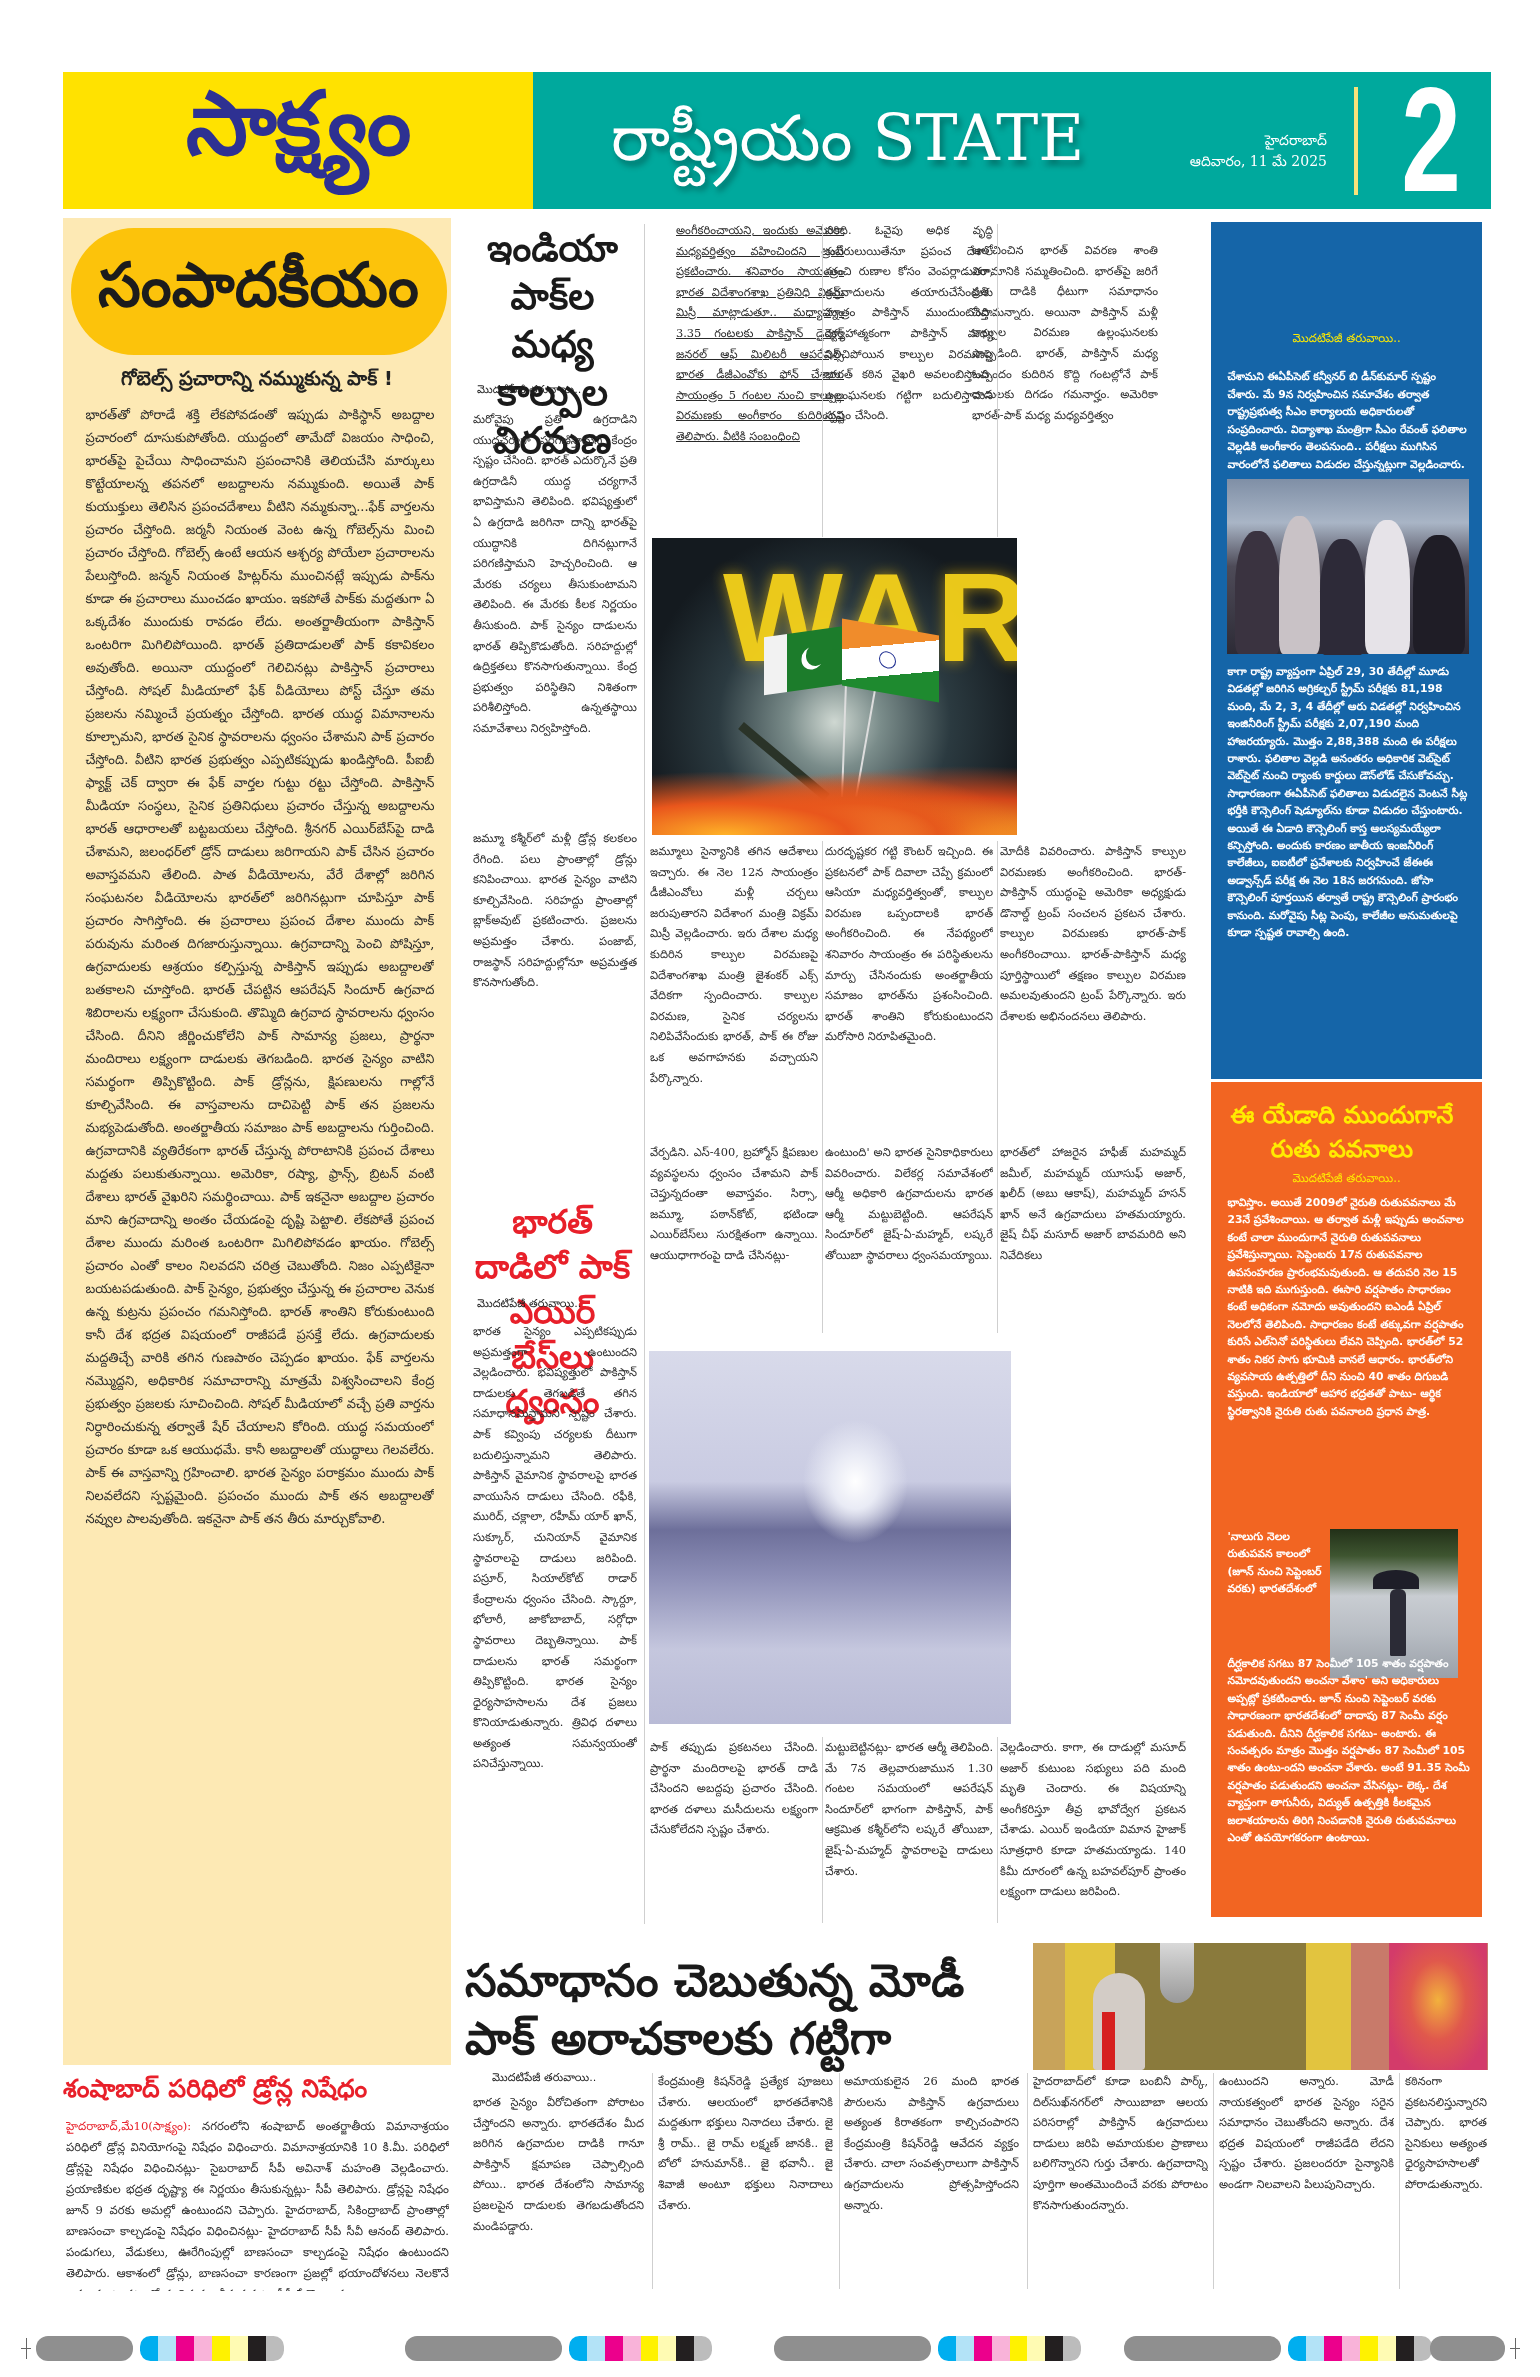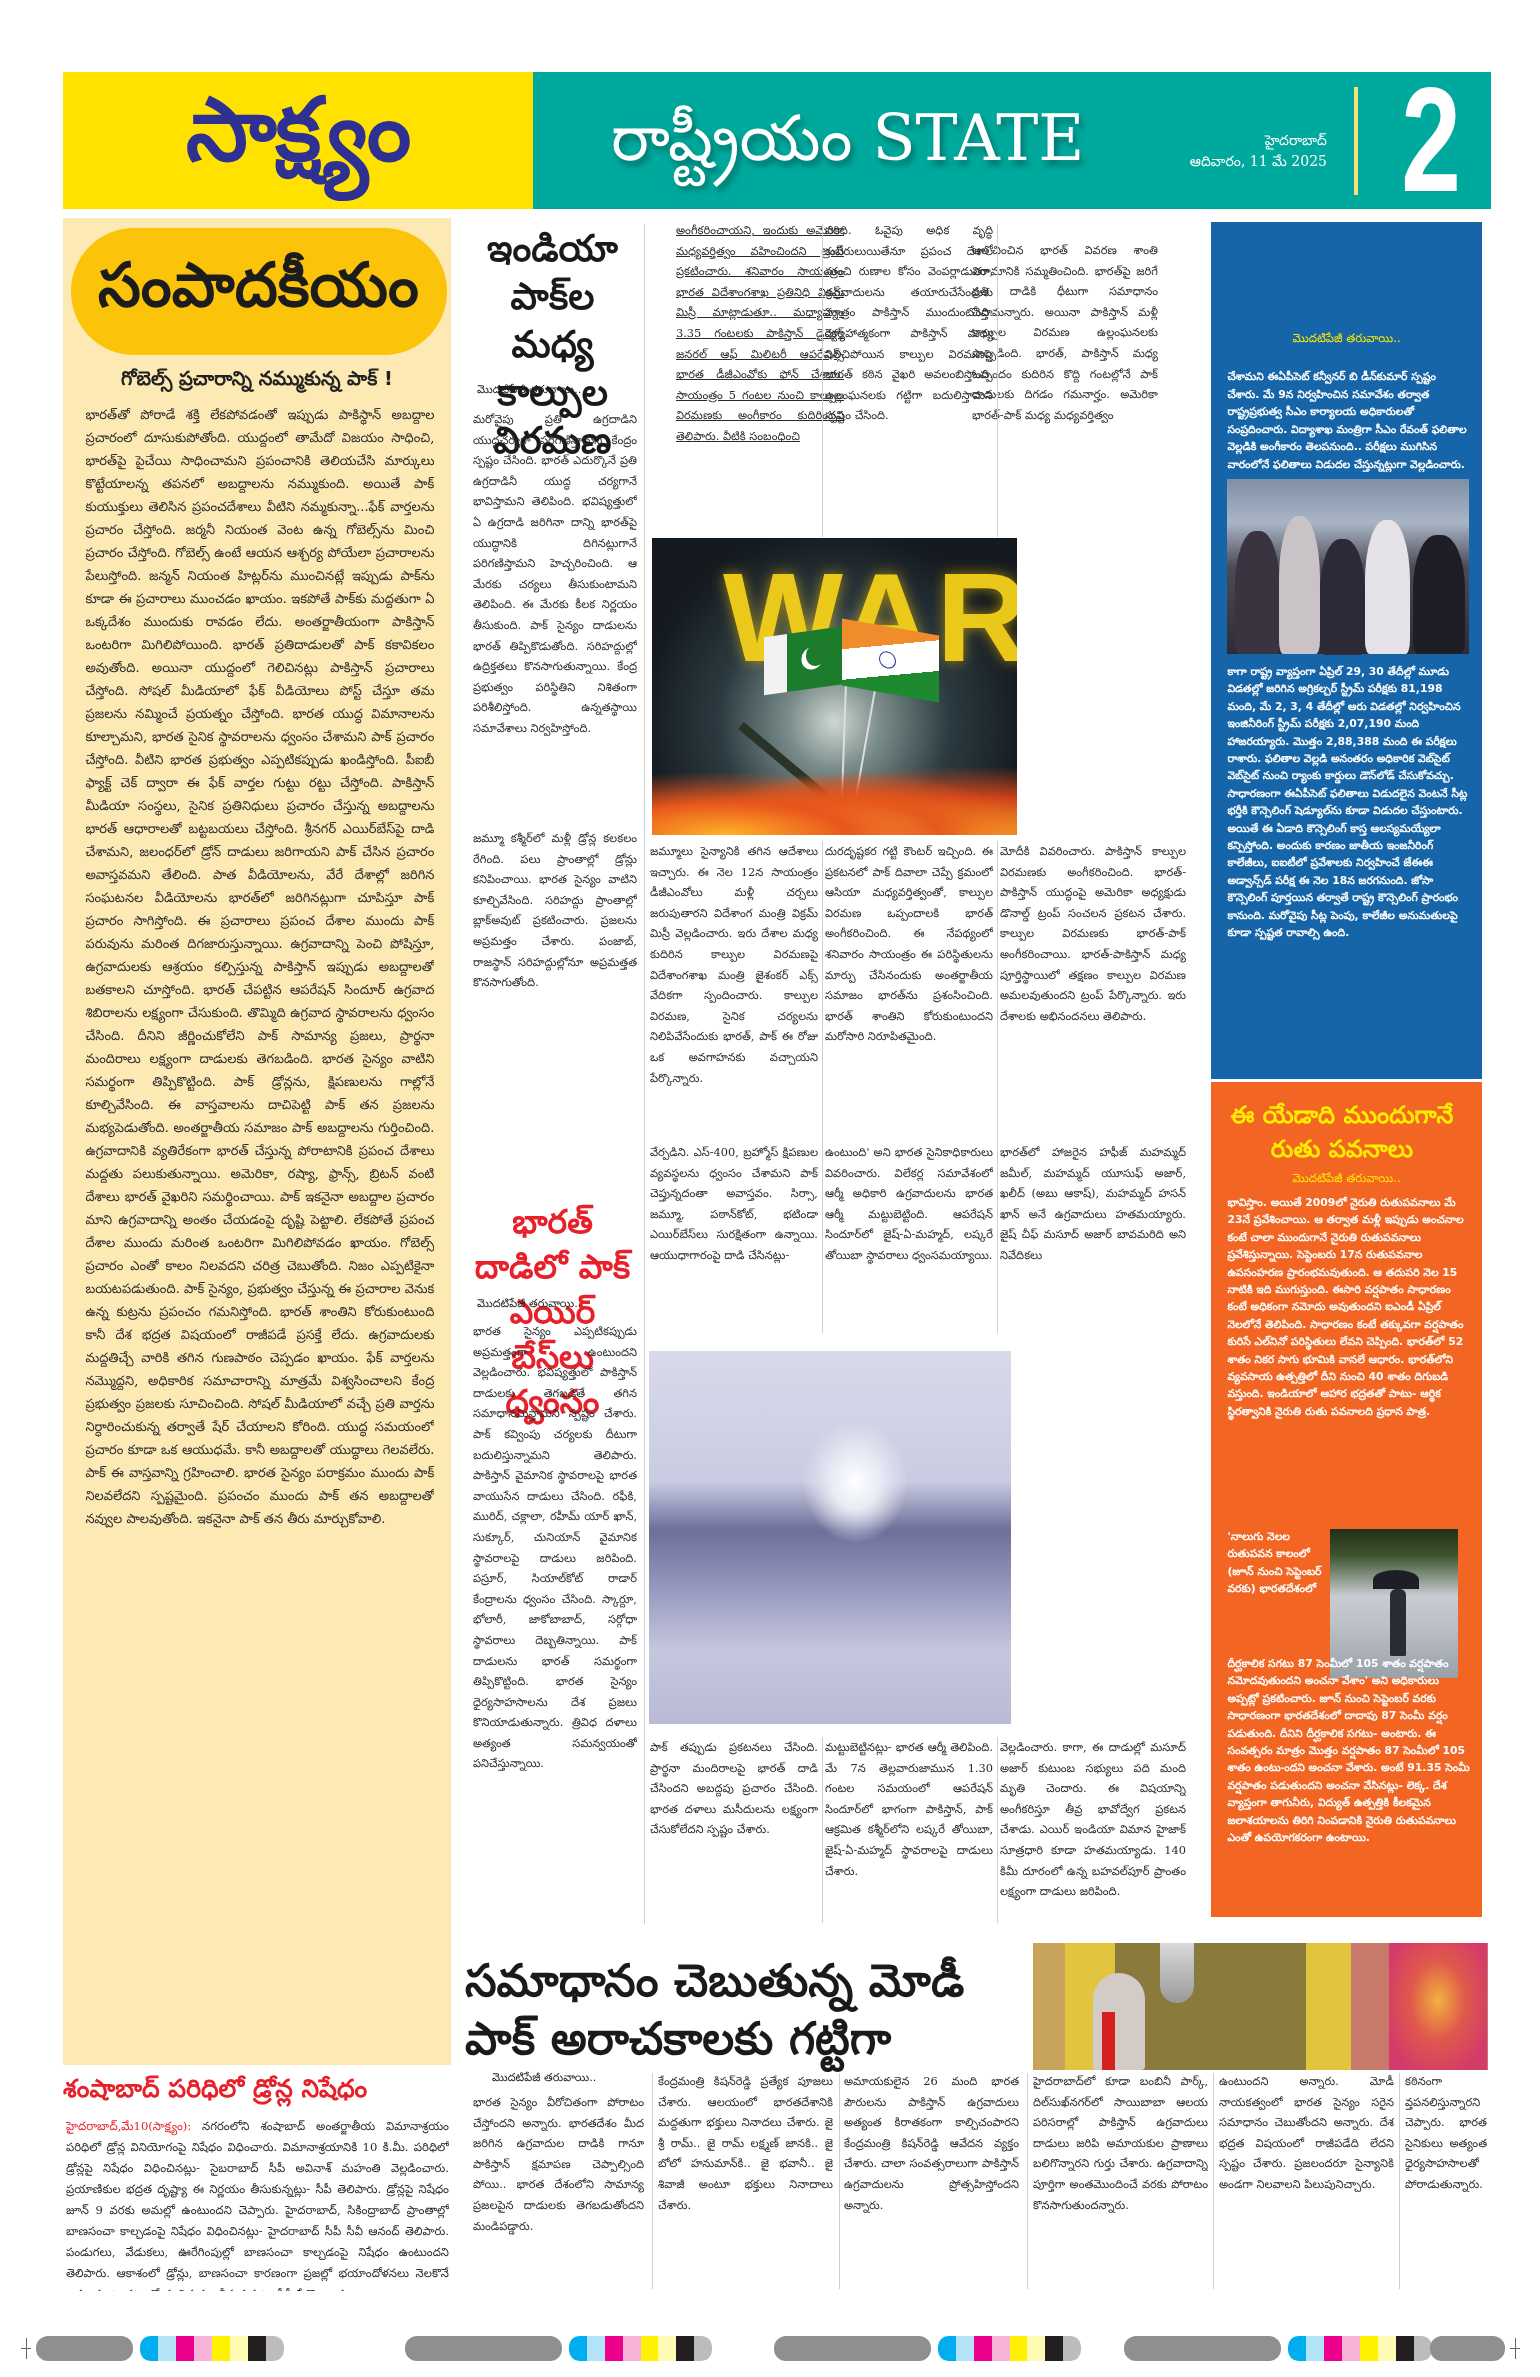--- a/index.html
+++ b/index.html
@@ -3,21 +3,21 @@
 <meta charset="utf-8">
 <style>
   * { box-sizing: border-box; margin: 0; padding: 0; }
   html, body { width: 1541px; height: 2377px; background: #ffffff; overflow: hidden; }
   body { position: relative; font-family: "DejaVu Sans", sans-serif; color: #1c1c1c; }
 
   .abs { position: absolute; }
 
   
   #masthead { left: 63px; top: 72px; width: 1428px; height: 137px; }
-  #logo-box { left: 0; top: 0; width: 470px; height: 137px; background: #ffe200; display: flex; align-items: center; justify-content: center; }
+  #logo-box { left: 0; top: 0; width: 470px; height: 137px; background: #ffe200; display: flex; justify-content: center; }
   #logo-text { font-family: "DejaVu Sans", sans-serif; font-weight: bold; font-size: 88px; color: #2e3192; letter-spacing: -1.5px; }
   #section-box { left: 470px; top: 0; width: 958px; height: 137px; background: #00a99d; }
   #section-title { left: 78px; top: 30px; font-family: "DejaVu Serif", serif; font-size: 63px; color: #fff; text-shadow: 3px 4.5px 6px rgba(0,0,0,0.35); white-space: nowrap; }
   #dateline { right: 164px; top: 58px; text-align: right; color: #fff; font-family: "DejaVu Serif", serif; font-size: 14px; line-height: 21px; }
   #date-divider { right: 133px; top: 15px; width: 3.7px; height: 108px; background: #f7e27a; }
   #page-number { right: 30px; top: -7.5px; font-family: "Liberation Sans", sans-serif; font-weight: bold; font-size: 149px; color: #fff; line-height: 149px; transform: scaleX(0.72); transform-origin: right top; }
 
   
   #editorial { left: 63px; top: 218px; width: 388px; height: 1847px; background: #fde9b4; border-radius: 0 0 0 0; }
   #editorial-head { left: 7.5px; top: 10.4px; width: 376px; height: 127px; background: #fcc30b; border-radius: 63px; display: flex; align-items: center; justify-content: center; }
@@ -224,21 +224,21 @@
   <div id="temple-scarf" class="abs"></div>
   <div id="temple-bell" class="abs"></div>
   <div id="temple-goddess" class="abs"></div>
 </div>
 <div id="modi-contd" class="abs">మొదటిపేజీ తరువాయి..</div>
 <div id="modi-c1" class="abs col">భారత సైన్యం వీరోచితంగా పోరాటం చేస్తోందని అన్నారు. భారతదేశం మీద జరిగిన ఉగ్రవాదుల దాడికి గానూ పాకిస్తాన్ క్షమాపణ చెప్పాల్సింది పోయి.. భారత దేశంలోని సామాన్య ప్రజలపైన దాడులకు తెగబడుతోందని మండిపడ్డారు.</div>
 <div id="modi-c2" class="abs col">కేంద్రమంత్రి కిషన్‌రెడ్డి ప్రత్యేక పూజలు చేశారు. ఆలయంలో భారతదేశానికి మద్దతుగా భక్తులు నినాదలు చేశారు. జై శ్రీ రామ్.. జై రామ్ లక్ష్మణ్ జానకి.. జై బోలో హనుమాన్‌కి.. జై భవానీ.. జై శివాజీ అంటూ భక్తులు నినాదాలు చేశారు.</div>
 <div id="modi-c3" class="abs col">అమాయకులైన 26 మంది భారత పౌరులను పాకిస్తాన్ ఉగ్రవాదులు అత్యంత కిరాతకంగా కాల్చిచంపారని కేంద్రమంత్రి కిషన్‌రెడ్డి ఆవేదన వ్యక్తం చేశారు. చాలా సంవత్సరాలుగా పాకిస్తాన్ ఉగ్రవాదులను ప్రోత్సహిస్తోందని అన్నారు.</div>
 <div id="modi-c4" class="abs col">హైదరాబాద్‌లో కూడా బంబినీ పార్క్, దిల్‌సుఖ్‌నగర్‌లో సాయిబాబా ఆలయ పరిసరాల్లో పాకిస్తాన్ ఉగ్రవాదులు దాడులు జరిపి అమాయకుల ప్రాణాలు బలిగొన్నారని గుర్తు చేశారు. ఉగ్రవాదాన్ని పూర్తిగా అంతమొందించే వరకు పోరాటం కొనసాగుతుందన్నారు.</div>
 <div id="modi-c5" class="abs col">ఉంటుందని అన్నారు. మోడీ నాయకత్వంలో భారత సైన్యం సరైన సమాధానం చెబుతోందని అన్నారు. దేశ భద్రత విషయంలో రాజీపడేది లేదని స్పష్టం చేశారు. ప్రజలందరూ సైన్యానికి అండగా నిలవాలని పిలుపునిచ్చారు.</div>
-<div id="modi-c6" class="abs col">కఠినంగా వ్తపనలిస్తున్నారని చెప్పారు. భారత సైనికులు అత్యంత ధైర్యసాహసాలతో పోరాడుతున్నారు.</div>
+<div id="modi-c6" class="abs col">కఠినంగా వ్రకటనలిస్తున్నారని చెప్పారు. భారత సైనికులు అత్యంత ధైర్యసాహసాలతో పోరాడుతున్నారు.</div>
 
 <div class="abs vrule" style="left:644px;top:224px;height:1700px;"></div>
 <div class="abs vrule" style="left:822px;top:224px;height:313px;"></div>
 <div class="abs vrule" style="left:997px;top:224px;height:313px;"></div>
 <div class="abs vrule" style="left:822px;top:841px;height:492px;"></div>
 <div class="abs vrule" style="left:997px;top:841px;height:492px;"></div>
 <div class="abs vrule" style="left:822px;top:1737px;height:186px;"></div>
 <div class="abs vrule" style="left:997px;top:1737px;height:186px;"></div>
 <div class="abs vrule" style="left:652px;top:2073px;height:216px;"></div>
 <div class="abs vrule" style="left:839px;top:2073px;height:216px;"></div>

